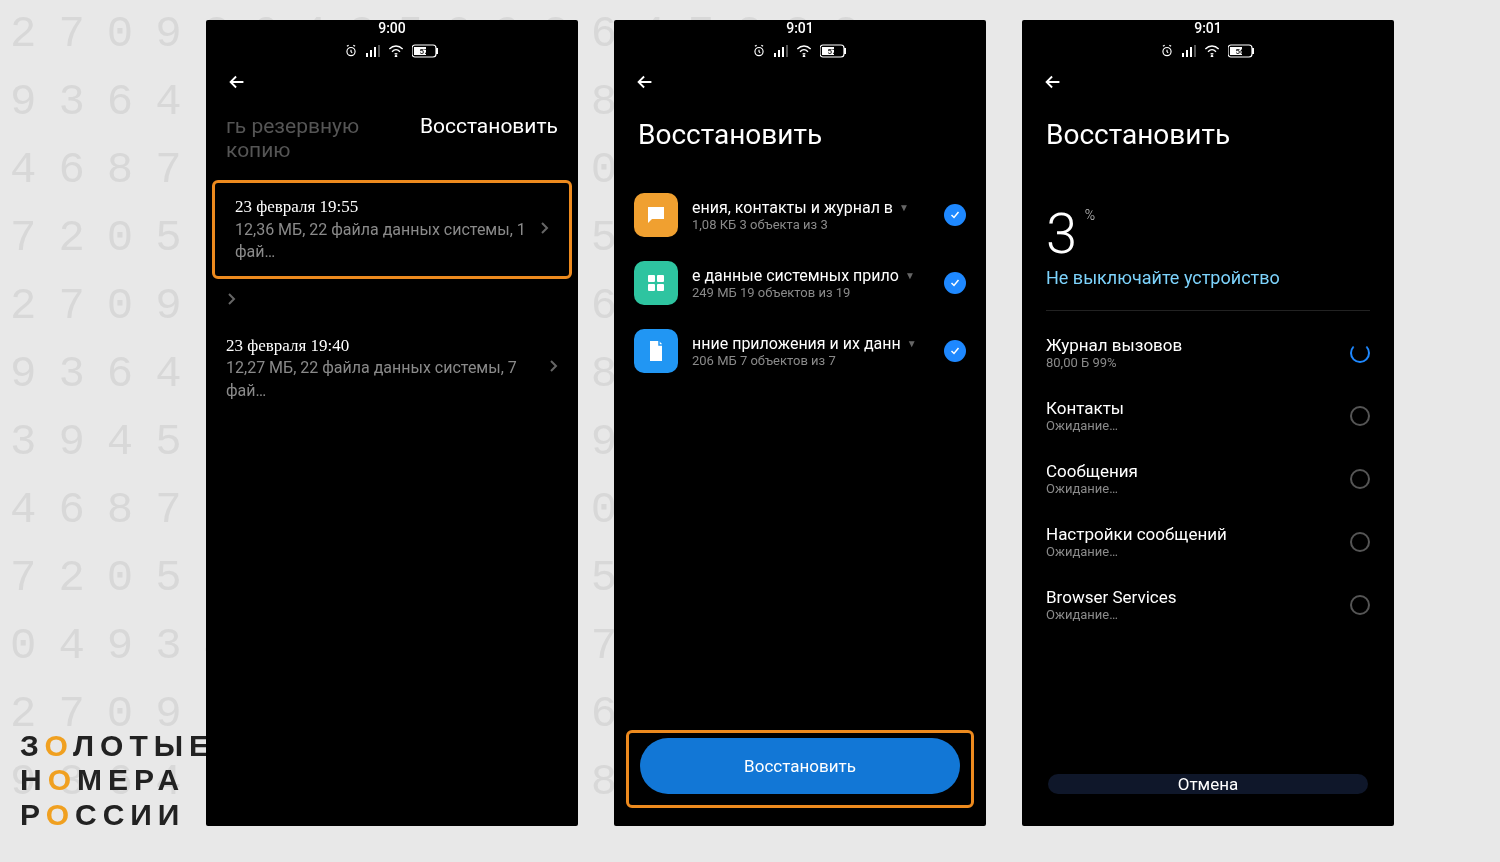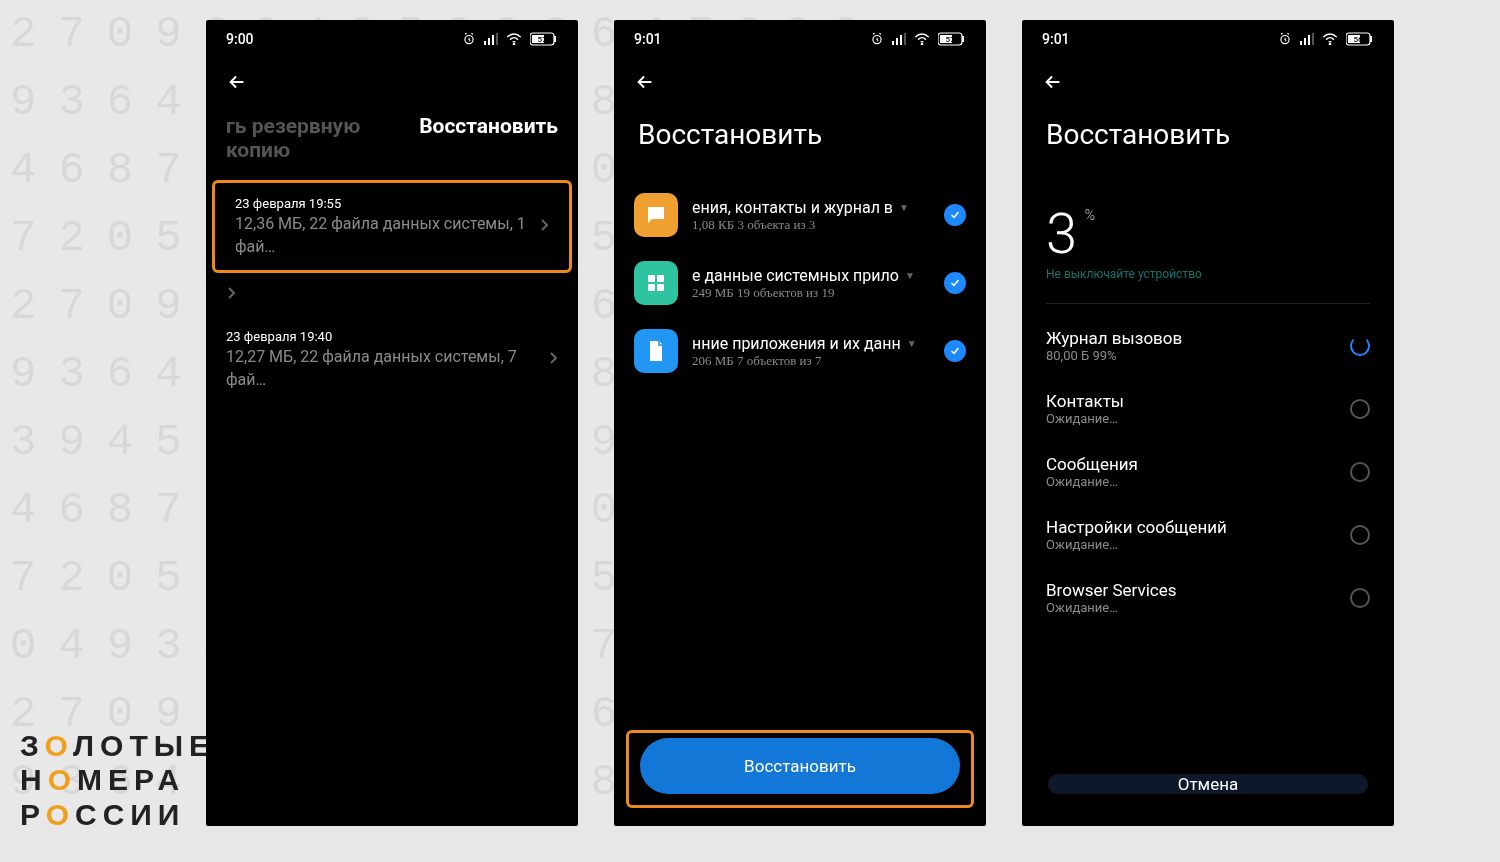--- a/index.html
+++ b/index.html
@@ -58,52 +58,52 @@
     border-radius: 2px;
   }
   .statusbar {
     height: 38px;
     display: flex;
     align-items: center;
     justify-content: space-between;
     padding: 0 20px;
     font-size: 14px;
     font-weight: 500;
+    flex-direction: column;
   }
   .statusbar .right { display: flex; gap: 8px; align-items: center; }
   .statusbar .sigicon { display: inline-flex; align-items: center; }
   .back-row {
     height: 48px;
     display: flex;
     align-items: center;
     padding: 0 20px;
   }
   .back-arrow { cursor: pointer; width: 22px; height: 22px; }
   .header-tabs {
     display: flex;
     gap: 32px;
     padding: 8px 20px 18px 20px;
     font-size: 21px;
-    font-weight: bold;
   }
   .header-tabs .inactive { color: #555; }
   .header-tabs .active { color: #fff; }
   .big-title {
     font-size: 28px;
     font-weight: 400;
     padding: 12px 24px 30px 24px;
   }
   .list-item {
     display: flex;
     align-items: center;
     justify-content: space-between;
     padding: 12px 20px;
     cursor: pointer;
   }
-  .list-item .texts .t1 { font-size: 13px; color: #fff; line-height: 1.4; }
+  .list-item .texts .t1 { font-size: 17px; color: #fff; line-height: 1.4; font-family: Liberation Serif, serif; }
   .list-item .texts .t2 { font-size: 16px; color: #8a8a8a; line-height: 1.4; }
   .highlight-box {
     border: 3px solid #ed8a1e;
     border-radius: 6px;
   }
   .chevron { color: #555; }
   
   .cat-row {
     display: flex;
     align-items: center;
@@ -117,21 +117,21 @@
     flex-shrink: 0;
   }
   .cat-icon.orange { background: #f0a030; }
   .cat-icon.teal   { background: #2ec4a0; }
   .cat-icon.blue   { background: #2196f3; }
   .cat-texts { flex: 1; min-width: 0; }
   .cat-texts .t1 {
     font-size: 16px; color: #fff; white-space: nowrap; overflow: hidden; text-overflow: clip;
     display: flex; align-items: center; gap: 4px;
   }
-  .cat-texts .t2 { font-size: 13px; color: #8a8a8a; font-family: Liberation Serif, serif; }
+  .cat-texts .t2 { font-size: 13px; color: #8a8a8a; }
   .check-badge {
     width: 22px; height: 22px;
     background: #1e88ff;
     border-radius: 50%;
     display: flex; align-items: center; justify-content: center;
     flex-shrink: 0;
   }
   .primary-btn {
     position: absolute;
     left: 26px; right: 26px; bottom: 32px;
@@ -168,22 +168,22 @@
     top: 6px;
     right: -18px;
   }
   .status-text {
     padding: 6px 24px 4px 24px;
     font-size: 18px;
     color: #fff;
   }
   .status-sub {
     padding: 0 24px 22px 24px;
-    font-size: 12px;
-    color: #0f766e;
+    font-size: 18px;
+    color: #7dd3fc;
   }
   .divider {
     height: 1px;
     background: #222;
     margin: 0 24px 10px 24px;
   }
   .prog-row {
     display: flex;
     align-items: center;
     justify-content: space-between;

